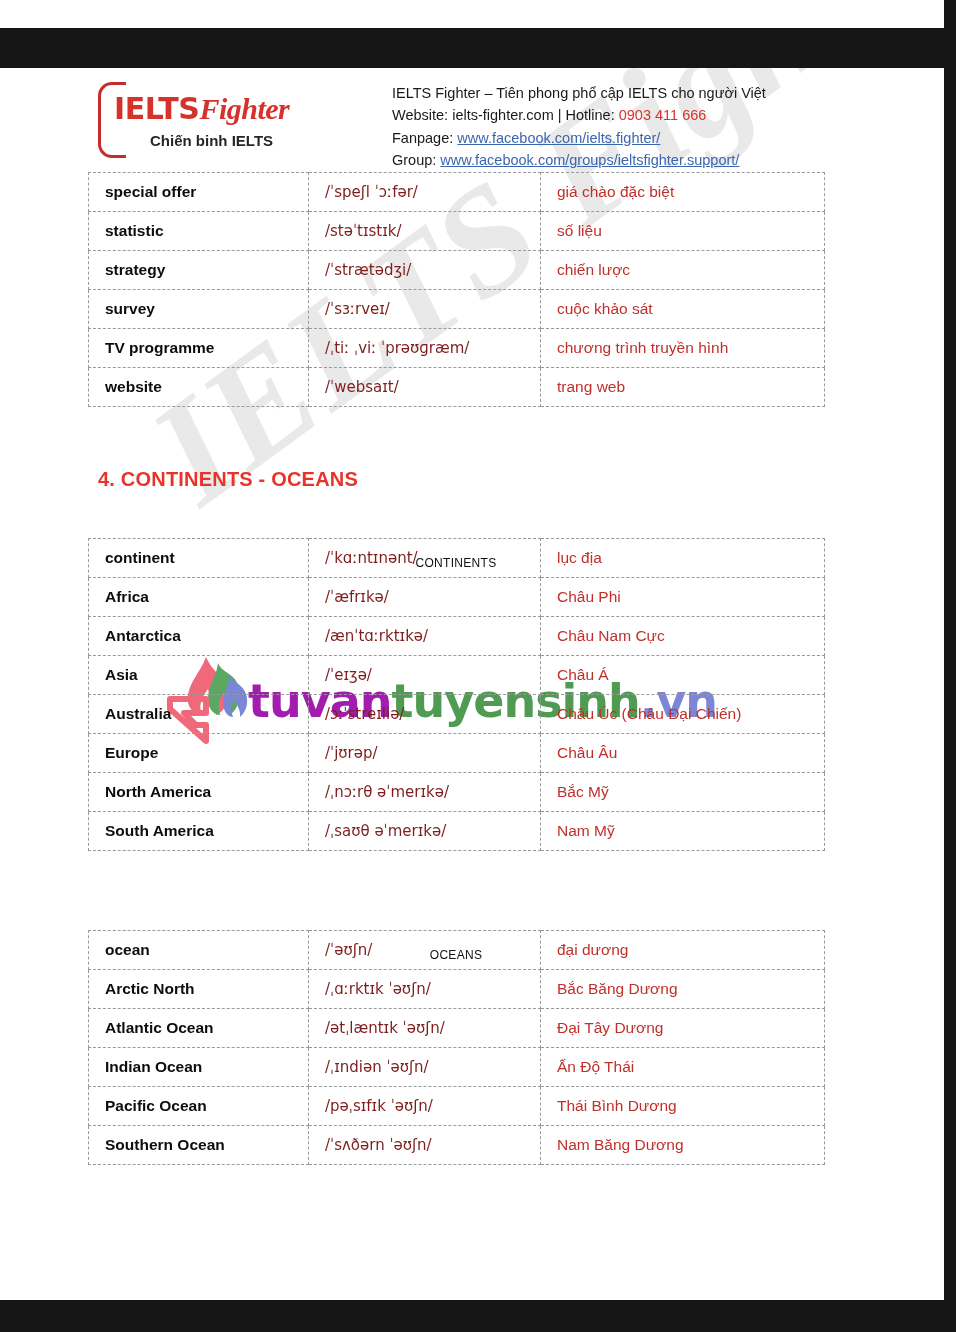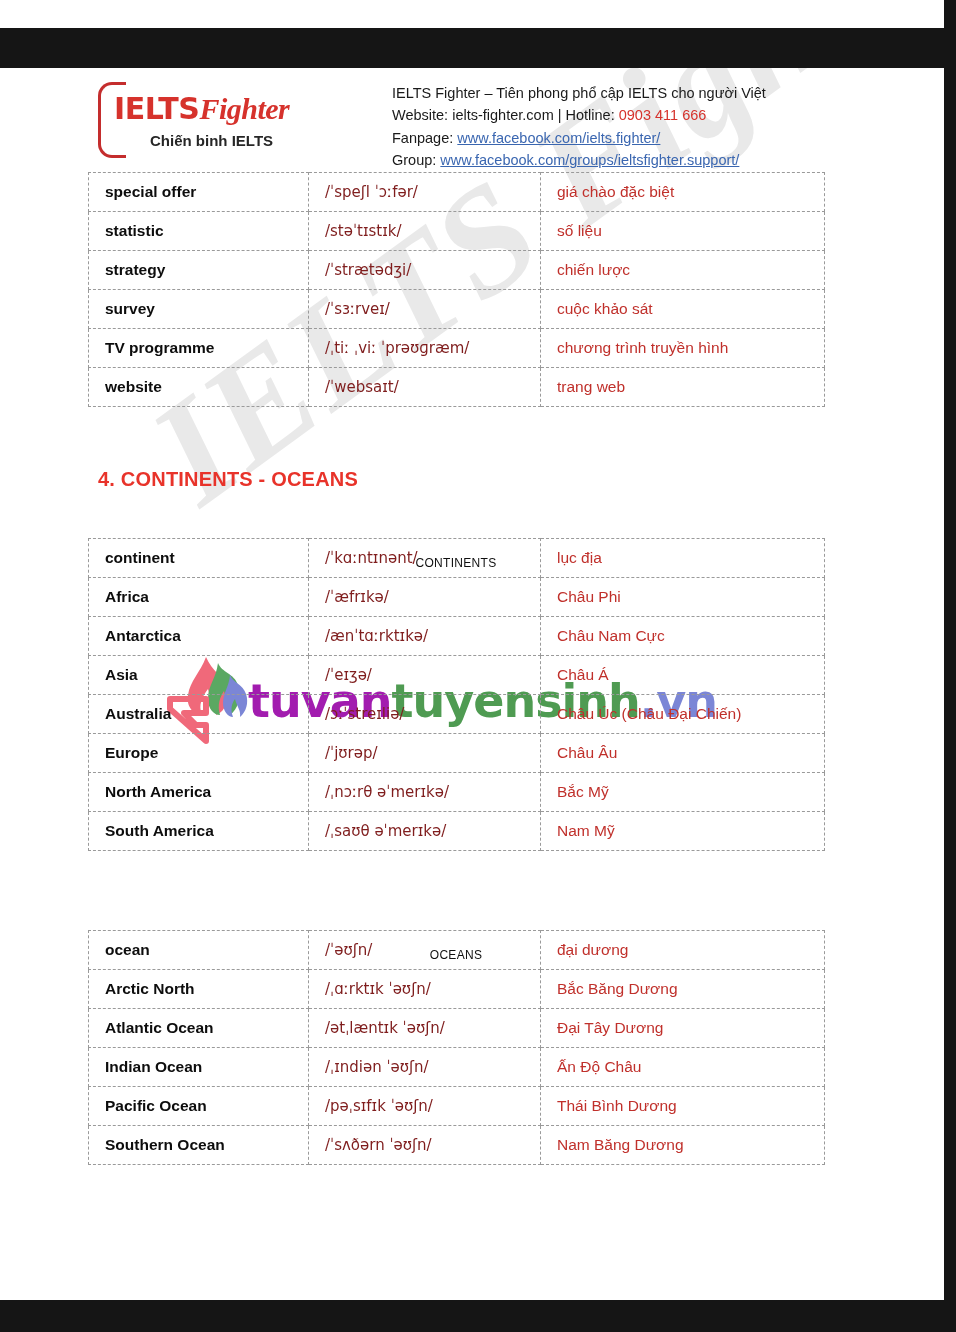--- a/index.html
+++ b/index.html
@@ -306,21 +306,21 @@
           <td class="c-vn">Bắc Băng Dương</td>
         </tr>
         <tr>
           <td class="c-word">Atlantic Ocean</td>
           <td class="c-ipa">/ətˌlæntɪk ˈəʊʃn/</td>
           <td class="c-vn">Đại Tây Dương</td>
         </tr>
         <tr>
           <td class="c-word">Indian Ocean</td>
           <td class="c-ipa">/ˌɪndiən ˈəʊʃn/</td>
-          <td class="c-vn">Ấn Độ Châu</td>
+          <td class="c-vn">Ấn Độ Thái</td>
         </tr>
         <tr>
           <td class="c-word">Pacific Ocean</td>
           <td class="c-ipa">/pəˌsɪfɪk ˈəʊʃn/</td>
           <td class="c-vn">Thái Bình Dương</td>
         </tr>
         <tr>
           <td class="c-word">Southern Ocean</td>
           <td class="c-ipa">/ˈsʌðərn ˈəʊʃn/</td>
           <td class="c-vn">Nam Băng Dương</td>

